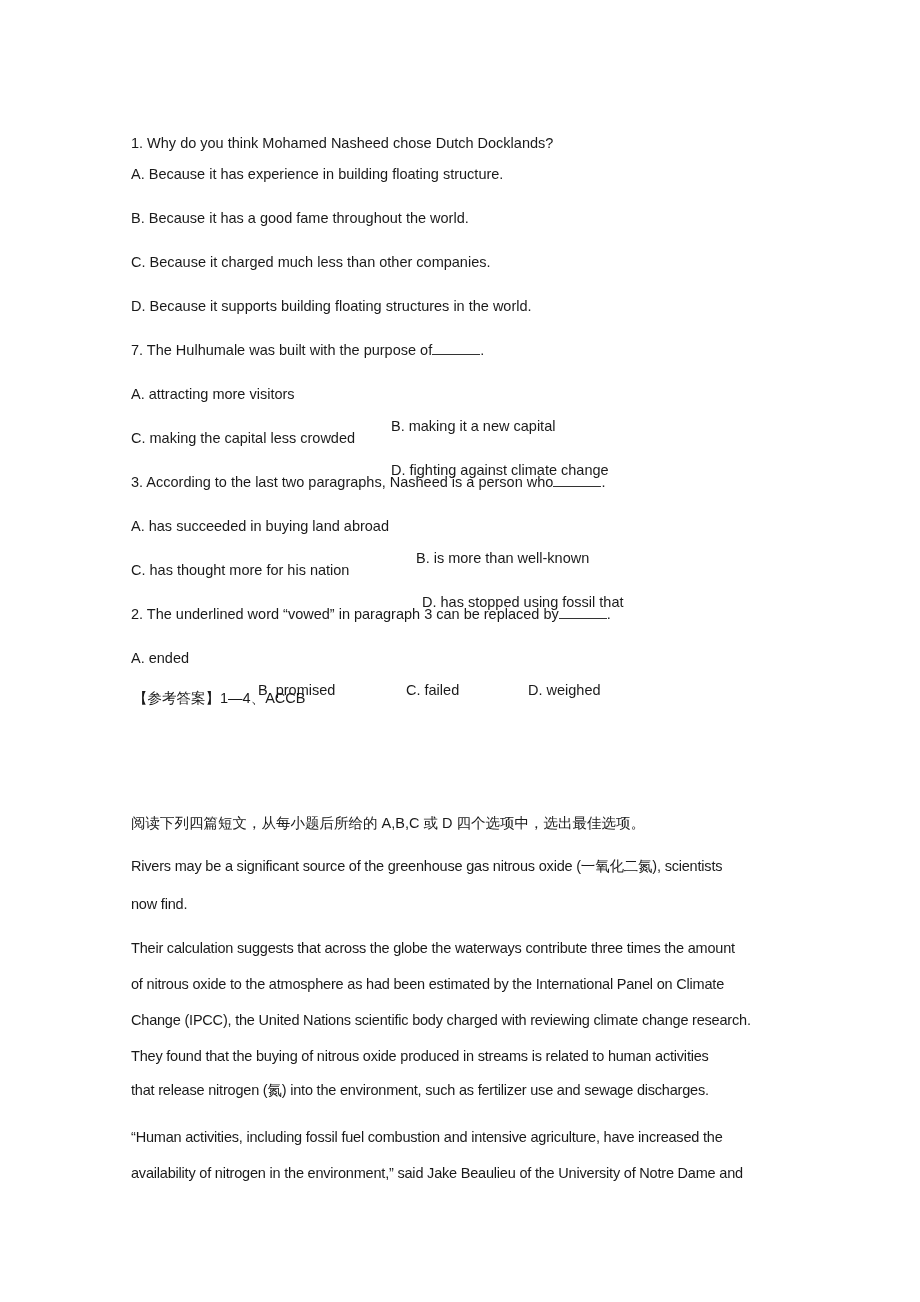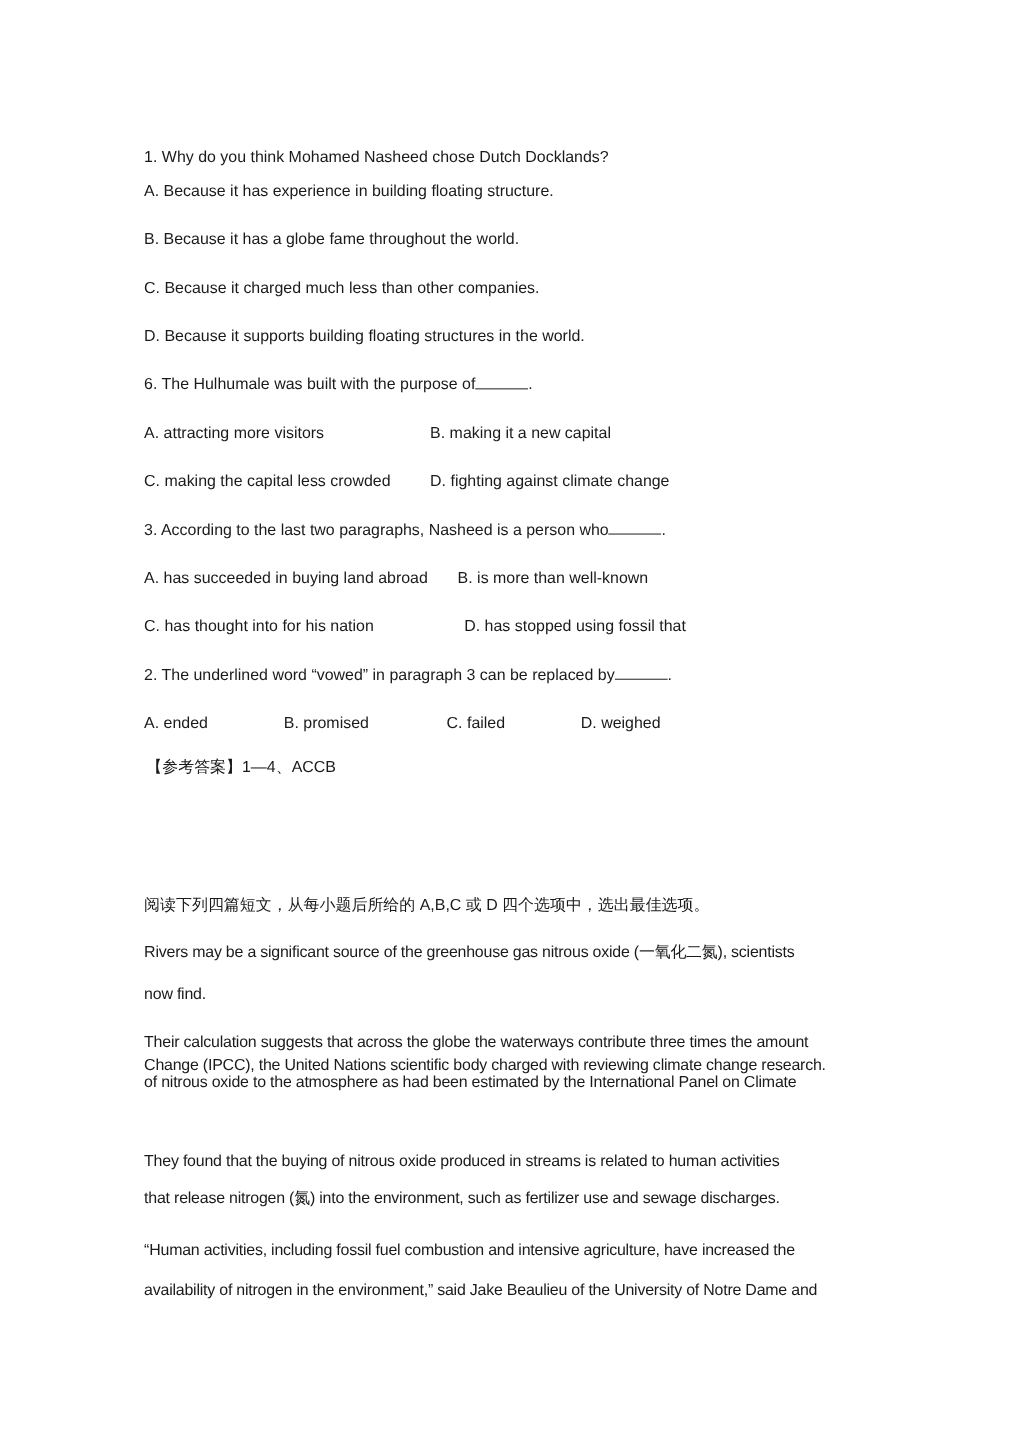--- a/index.html
+++ b/index.html
@@ -1,69 +1,69 @@
 <!DOCTYPE html>
 <html><head>
 <meta charset="utf-8">
 <style>
   html, body { margin: 0; padding: 0; background: #ffffff; }
   body { width: 920px; height: 1302px; position: relative; overflow: hidden;
          font-family: "Liberation Sans", "DejaVu Sans", sans-serif; color: #1a1a1a; }
   .line { position: absolute; left: 131px; font-size: 14.5px; white-space: nowrap; line-height: 18px; }
-  .col { position: absolute; white-space: nowrap; }
+  .col { position: absolute; white-space: nowrap; margin-top: 32px; }
   .blank { display: inline-block; width: 48px; border-bottom: 1px solid #333; height: 12px; vertical-align: baseline; }
   .p2 { font-size: 14.5px; letter-spacing: -0.2px; }
 </style>
 </head>
 <body>
 
 <div class="line" style="top:134px">1. Why do you think Mohamed Nasheed chose Dutch Docklands?</div>
 <div class="line" style="top:165px">A. Because it has experience in building floating structure.</div>
-<div class="line" style="top:209px">B. Because it has a globe fame throughout the world.</div>
+<div class="line" style="top:209px">B. Because it has a good fame throughout the world.</div>
 <div class="line" style="top:253px">C. Because it charged much less than other companies.</div>
 <div class="line" style="top:297px">D. Because it supports building floating structures in the world.</div>
 
 <div class="line" style="top:341px">
-  <span>6. The Hulhumale was built with the purpose of</span><span class="blank"></span><span>.</span>
+  <span>7. The Hulhumale was built with the purpose of</span><span class="blank"></span><span>.</span>
 </div>
 <div class="line" style="top:385px">
   <span>A. attracting more visitors</span>
   <span class="col" style="left:260px">B. making it a new capital</span>
 </div>
 <div class="line" style="top:429px">
   <span>C. making the capital less crowded</span>
   <span class="col" style="left:260px">D. fighting against climate change</span>
 </div>
 
 <div class="line" style="top:473px">
   <span>3. According to the last two paragraphs, Nasheed is a person who</span><span class="blank"></span><span>.</span>
 </div>
 <div class="line" style="top:517px">
   <span>A. has succeeded in buying land abroad</span>
   <span class="col" style="left:285px">B. is more than well-known</span>
 </div>
 <div class="line" style="top:561px">
-  <span>C. has thought into for his nation</span>
+  <span>C. has thought more for his nation</span>
   <span class="col" style="left:291px">D. has stopped using fossil that</span>
 </div>
 
 <div class="line" style="top:605px">
   <span>2. The underlined word “vowed” in paragraph 3 can be replaced by</span><span class="blank"></span><span>.</span>
 </div>
 <div class="line" style="top:649px">
   <span>A. ended</span>
   <span class="col" style="left:127px">B. promised</span>
   <span class="col" style="left:275px">C. failed</span>
   <span class="col" style="left:397px">D. weighed</span>
 </div>
 
 <div class="line" style="top:689px; left:133px">【参考答案】1—4、ACCB</div>
 
 <div class="line" style="top:814px">阅读下列四篇短文，从每小题后所给的 A,B,C 或 D 四个选项中，选出最佳选项。</div>
 <div class="line p2" style="top:857px">Rivers may be a significant source of the greenhouse gas nitrous oxide (一氧化二氮), scientists</div>
 <div class="line p2" style="top:895px">now find.</div>
 <div class="line p2" style="top:939px">Their calculation suggests that across the globe the waterways contribute three times the amount</div>
 <div class="line p2" style="top:975px">of nitrous oxide to the atmosphere as had been estimated by the International Panel on Climate</div>
-<div class="line p2" style="top:960px">Change (IPCC), the United Nations scientific body charged with reviewing climate change research.</div>
+<div class="line p2" style="top:1011px">Change (IPCC), the United Nations scientific body charged with reviewing climate change research.</div>
 <div class="line p2" style="top:1047px">They found that the buying of nitrous oxide produced in streams is related to human activities</div>
 <div class="line p2" style="top:1081px">that release nitrogen (氮) into the environment, such as fertilizer use and sewage discharges.</div>
 <div class="line p2" style="top:1128px">“Human activities, including fossil fuel combustion and intensive agriculture, have increased the</div>
 <div class="line p2" style="top:1164px">availability of nitrogen in the environment,” said Jake Beaulieu of the University of Notre Dame and</div>
 
 </body></html>

